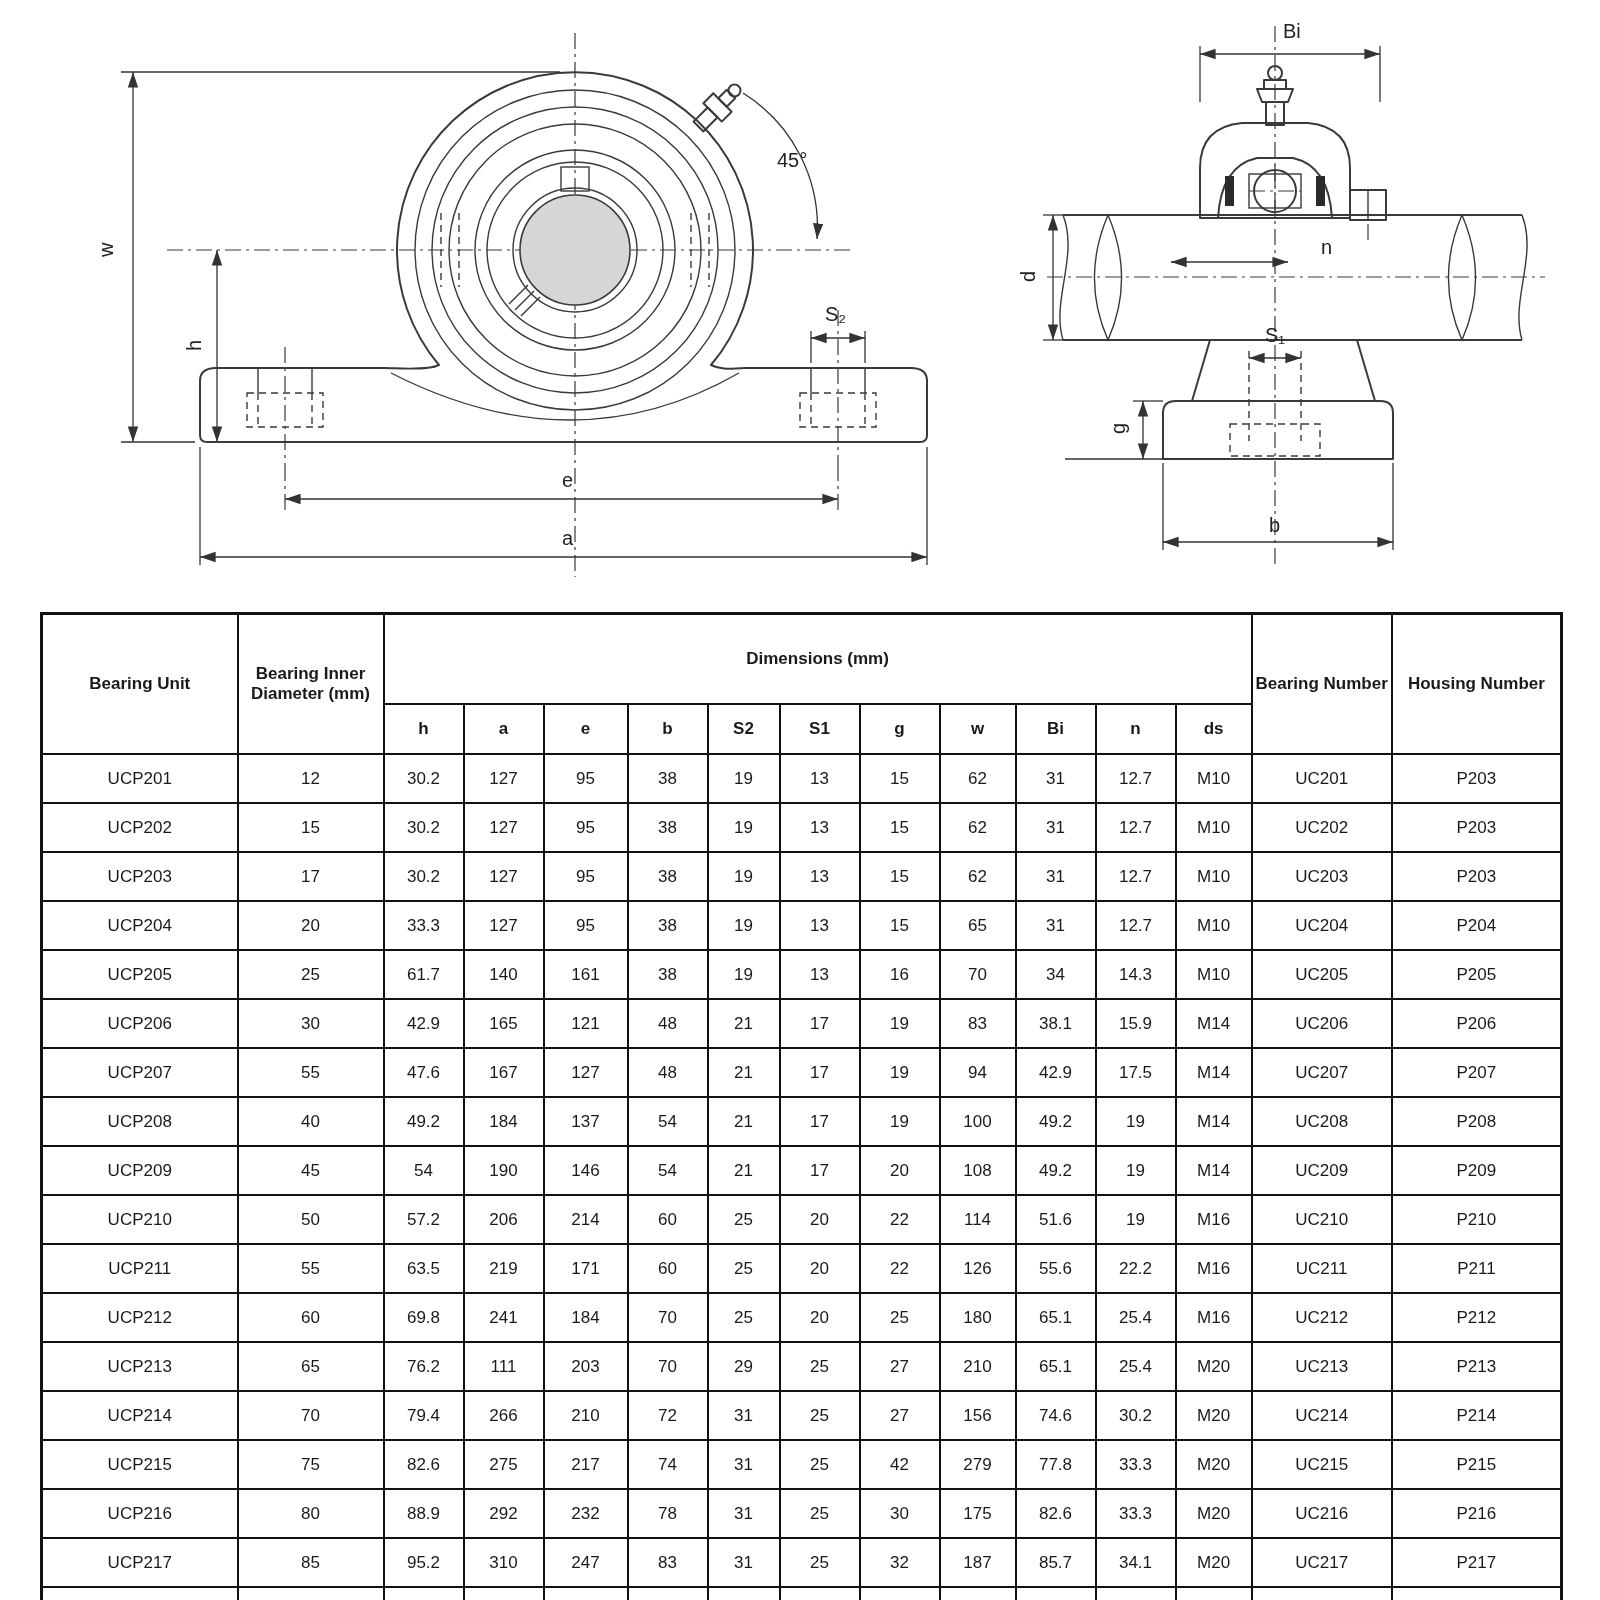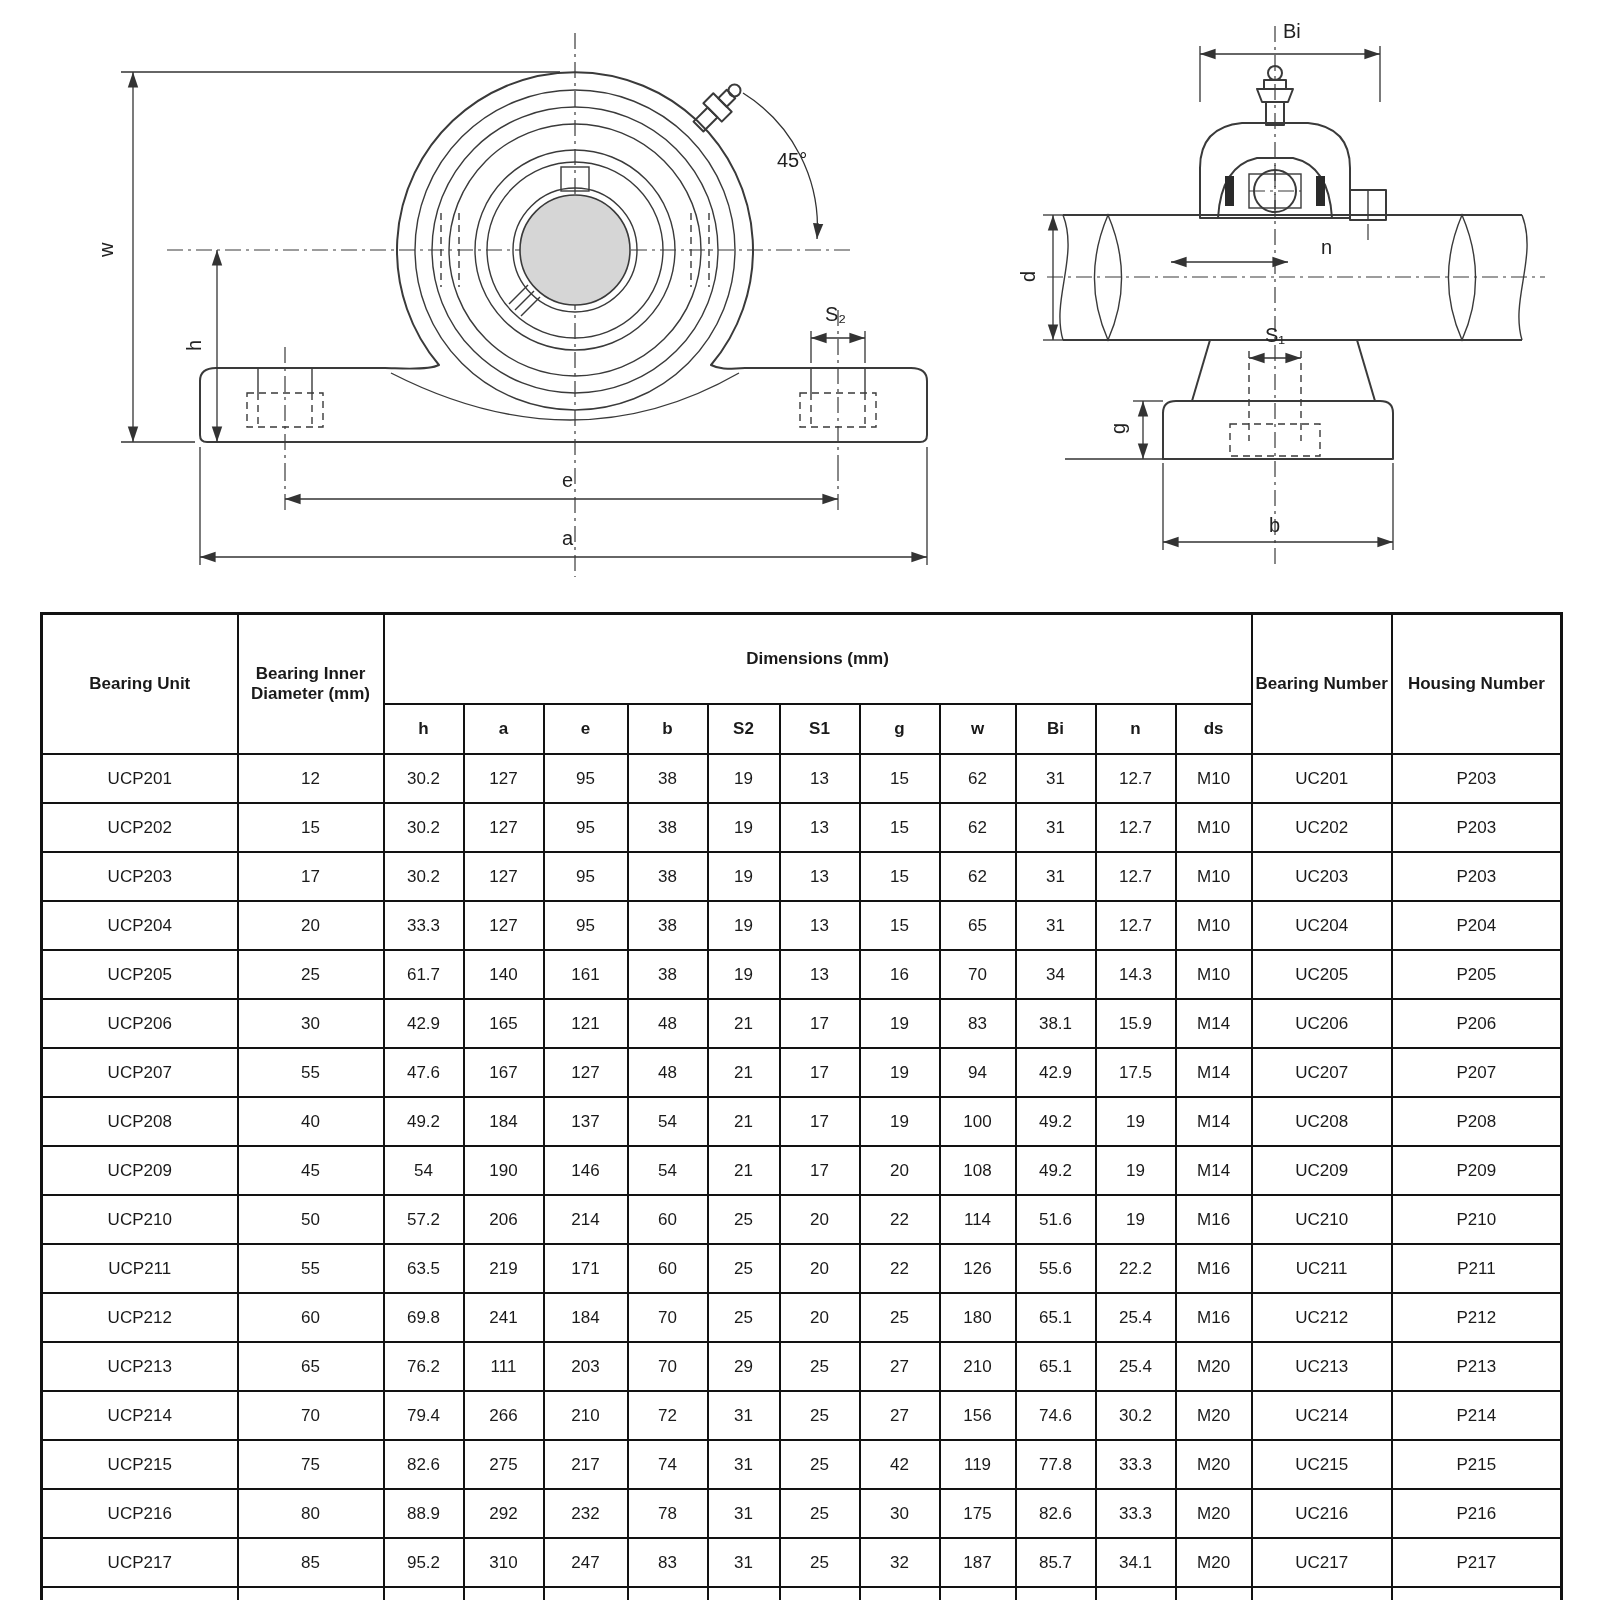--- a/index.html
+++ b/index.html
@@ -502,21 +502,21 @@
         <tr>
           <td>UCP215</td>
           <td>75</td>
           <td>82.6</td>
           <td>275</td>
           <td>217</td>
           <td>74</td>
           <td>31</td>
           <td>25</td>
           <td>42</td>
-          <td>119</td>
+          <td>279</td>
           <td>77.8</td>
           <td>33.3</td>
           <td>M20</td>
           <td>UC215</td>
           <td>P215</td>
         </tr>
         <tr>
           <td>UCP216</td>
           <td>80</td>
           <td>88.9</td>

